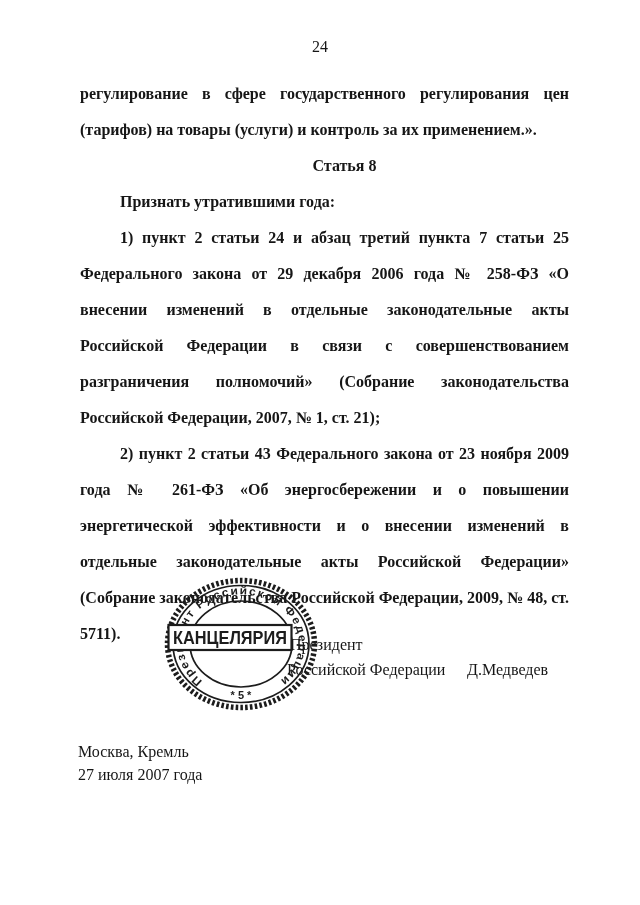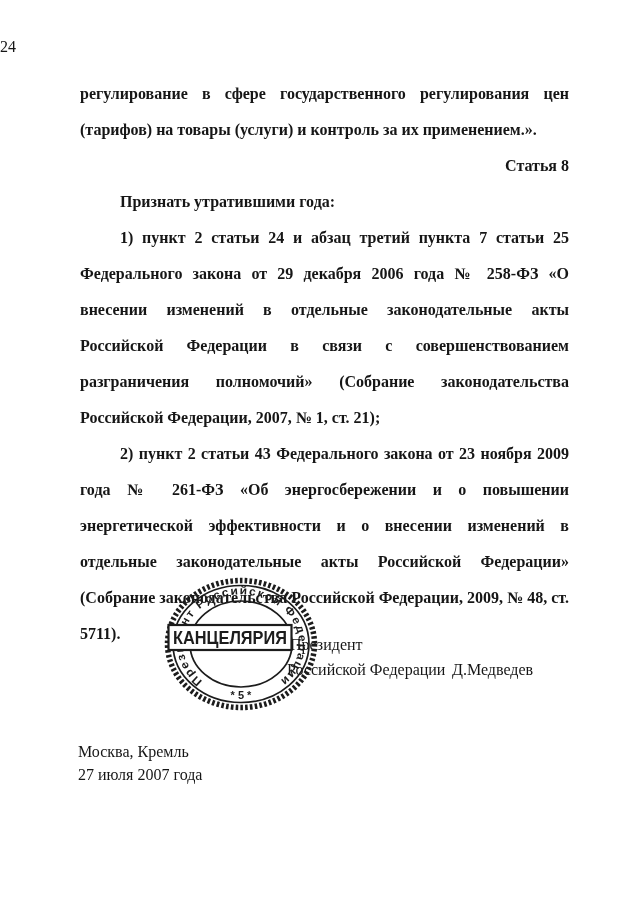--- a/index.html
+++ b/index.html
@@ -11,41 +11,42 @@
     margin: 0 auto;
     overflow: hidden;
     font-family: "Liberation Serif", serif;
     color: #161616;
   }
   .page-number {
     position: absolute;
     top: 38px;
     left: 0;
     width: 100%;
+    text-align: center;
     font-size: 16px;
   }
   .doc-body {
     position: absolute;
     left: 80px;
     top: 76px;
     width: 489px;
     font-size: 16px;
   }
   .doc-body p {
     margin: 0;
     line-height: 36px;
     text-align: justify;
     font-weight: bold;
   }
   .doc-body p.indent { text-indent: 40px; }
-  .doc-body p.heading { font-weight: bold; text-align: right; }
+  .doc-body p.heading { font-weight: bold; text-align: center; }
   .sig-line { position: absolute; font-size: 16px; white-space: nowrap; }
   .sig-title1 { left: 290px; top: 636px; }
   .sig-title2 { left: 253px; top: 661px; margin-left: 34px; }
-  .sig-name   { left: 452px; top: 661px; }
+  .sig-name   { left: 467px; top: 661px; }
   .stamp {
     position: absolute;
     left: 155px;
     top: 563px;
     width: 172px;
     height: 160px;
     pointer-events: none;
   }
   .footer-block {
     position: absolute;

